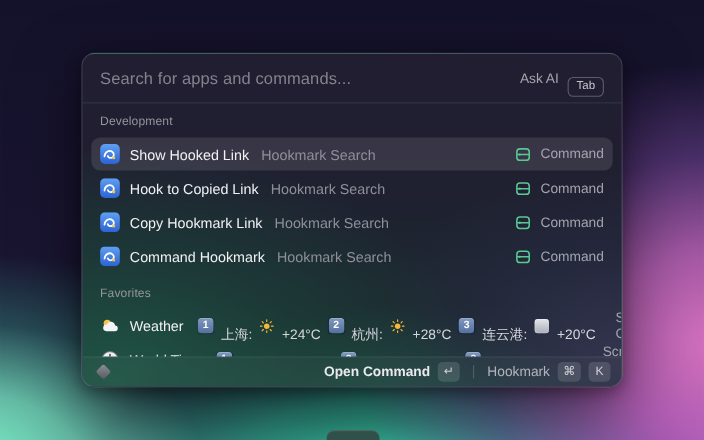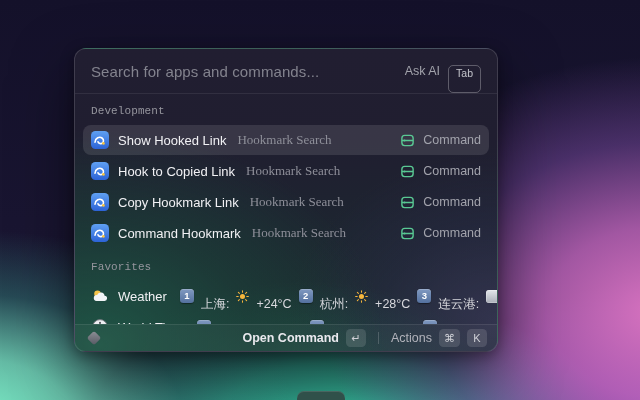--- a/index.html
+++ b/index.html
@@ -10,21 +10,21 @@
     background:
       radial-gradient(75% 70% at -5% 105%, #7df2cb 0%, rgba(125,242,203,0.75) 22%, rgba(61,170,150,0.35) 45%, rgba(20,40,60,0) 68%),
       radial-gradient(70% 85% at 103% 78%, #d873c0 0%, rgba(196,103,190,0.8) 25%, rgba(122,74,160,0.5) 50%, rgba(30,22,55,0) 75%),
       radial-gradient(55% 45% at 55% 108%, #35cfa6 0%, rgba(53,207,166,0.6) 40%, rgba(20,40,50,0) 75%),
       radial-gradient(60% 55% at 108% 108%, #8a52c4 0%, rgba(110,60,170,0.7) 35%, rgba(30,22,55,0) 70%),
       linear-gradient(180deg, #14112a 0%, #191531 55%, #1c1733 100%);
   }
 
   
   .window {
-    position: absolute; left: 74px; top: 48px; width: 424px; height: 304px;
+    position: absolute; left: 74px; top: 48px; width: 492px; height: 304px;
     border-radius: 12px;
     border: 1px solid rgba(255,255,255,0.14);
     box-shadow: 0 25px 60px rgba(0,0,0,0.5), 0 4px 14px rgba(0,0,0,0.35);
     background:
       radial-gradient(90% 95% at 6% 98%, rgba(32,92,74,0.85) 0%, rgba(28,70,60,0.55) 40%, rgba(0,0,0,0) 75%),
       radial-gradient(70% 80% at 100% 90%, rgba(70,58,104,0.55) 0%, rgba(50,44,84,0.3) 40%, rgba(0,0,0,0) 70%),
       radial-gradient(65% 50% at 55% 112%, rgba(38,120,95,0.55) 0%, rgba(0,0,0,0) 70%),
       linear-gradient(180deg, #211e31 0%, #201e30 30%, #1d2530 60%, #1b2e2e 100%);
     display: flex; flex-direction: column;
     overflow: hidden;
@@ -35,34 +35,34 @@
   .search-row { height: 45px; flex: 0 0 45px; display: flex; align-items: center; padding: 0 16px; gap: 10px; border-bottom: 1px solid rgba(255,255,255,0.08); }
   .search-input {
     flex: 1; background: transparent; border: none; outline: none;
     font: 15px "Liberation Sans", sans-serif; color: #eceef1; letter-spacing: 0.1px;
   }
   .search-input::placeholder { color: #83838e; }
   .ask-ai { display: flex; align-items: center; gap: 8px; cursor: default; }
   .ask-ai-label { font-size: 12.5px; color: #a2a3ab; }
   .tab-key {
     font-size: 10.5px; color: #c3c4cb; border: 1px solid rgba(255,255,255,0.28);
-    border-radius: 5px; padding: 2px 7px 13px; line-height: 1; margin-top: 16px;
+    border-radius: 5px; padding: 2px 7px 3px; line-height: 1; margin-top: 16px;
   }
 
   
   .list { flex: 1; padding: 4px 8px 6px; overflow: hidden; }
-  .section-header { font-size: 11px; color: #95959d; padding: 7px 8px 8px; letter-spacing: 0.1px; font-family: Liberation Mono, monospace; }
+  .section-header { font-size: 11px; color: #95959d; padding: 7px 8px 8px; letter-spacing: 0.1px; }
   .row {
     height: 30px; display: flex; align-items: center; gap: 9px;
     padding: 0 8px; border-radius: 8px; margin-bottom: 1px;
   }
   .row.selected { background: rgba(255,255,255,0.11); }
   .app-icon { width: 18px; height: 18px; flex: 0 0 18px; display: block; }
   .row-title { font-size: 13px; font-weight: 400; color: #f1f1f4; white-space: nowrap; }
-  .row-subtitle { font-size: 13px; color: #8e8f99; margin-left: 2px; white-space: nowrap; font-family: Liberation Serif, serif; }
+  .row-subtitle { font-size: 13px; color: #8e8f99; margin-left: 2px; white-space: nowrap; }
   .row-spacer { flex: 1; }
   .row-type { display: flex; align-items: flex-start; gap: 8px; }
   .type-label { font-size: 12.5px; color: #a2a3ac; }
 
   
   .accessories { display: flex; align-items: center; gap: 7px; margin-left: 4px; }
   .num-key {
     width: 14px; height: 14px; border-radius: 3.5px; flex: 0 0 14px;
     background: linear-gradient(180deg, #8099c1 0%, #54719f 100%);
     box-shadow: inset 0 0.5px 0 rgba(255,255,255,0.4), 0 0.5px 1px rgba(0,0,0,0.4);
@@ -280,21 +280,21 @@
 
   <div class="footer">
     <span class="logo-diamond"></span>
     <span class="footer-spacer"></span>
     <span class="footer-action">
       <span class="footer-action-label">Open Command</span>
       <span class="keycap">↵</span>
     </span>
     <span class="footer-sep"></span>
     <span class="footer-action">
-      <span class="footer-action-label dim">Actions</span>
+      <span class="footer-action-label dim">Hookmark</span>
       <span class="keycap">⌘</span>
       <span class="keycap">K</span>
     </span>
   </div>
 
 </div>
 
 <div class="dock-peek"></div>
 
 </body></html>

